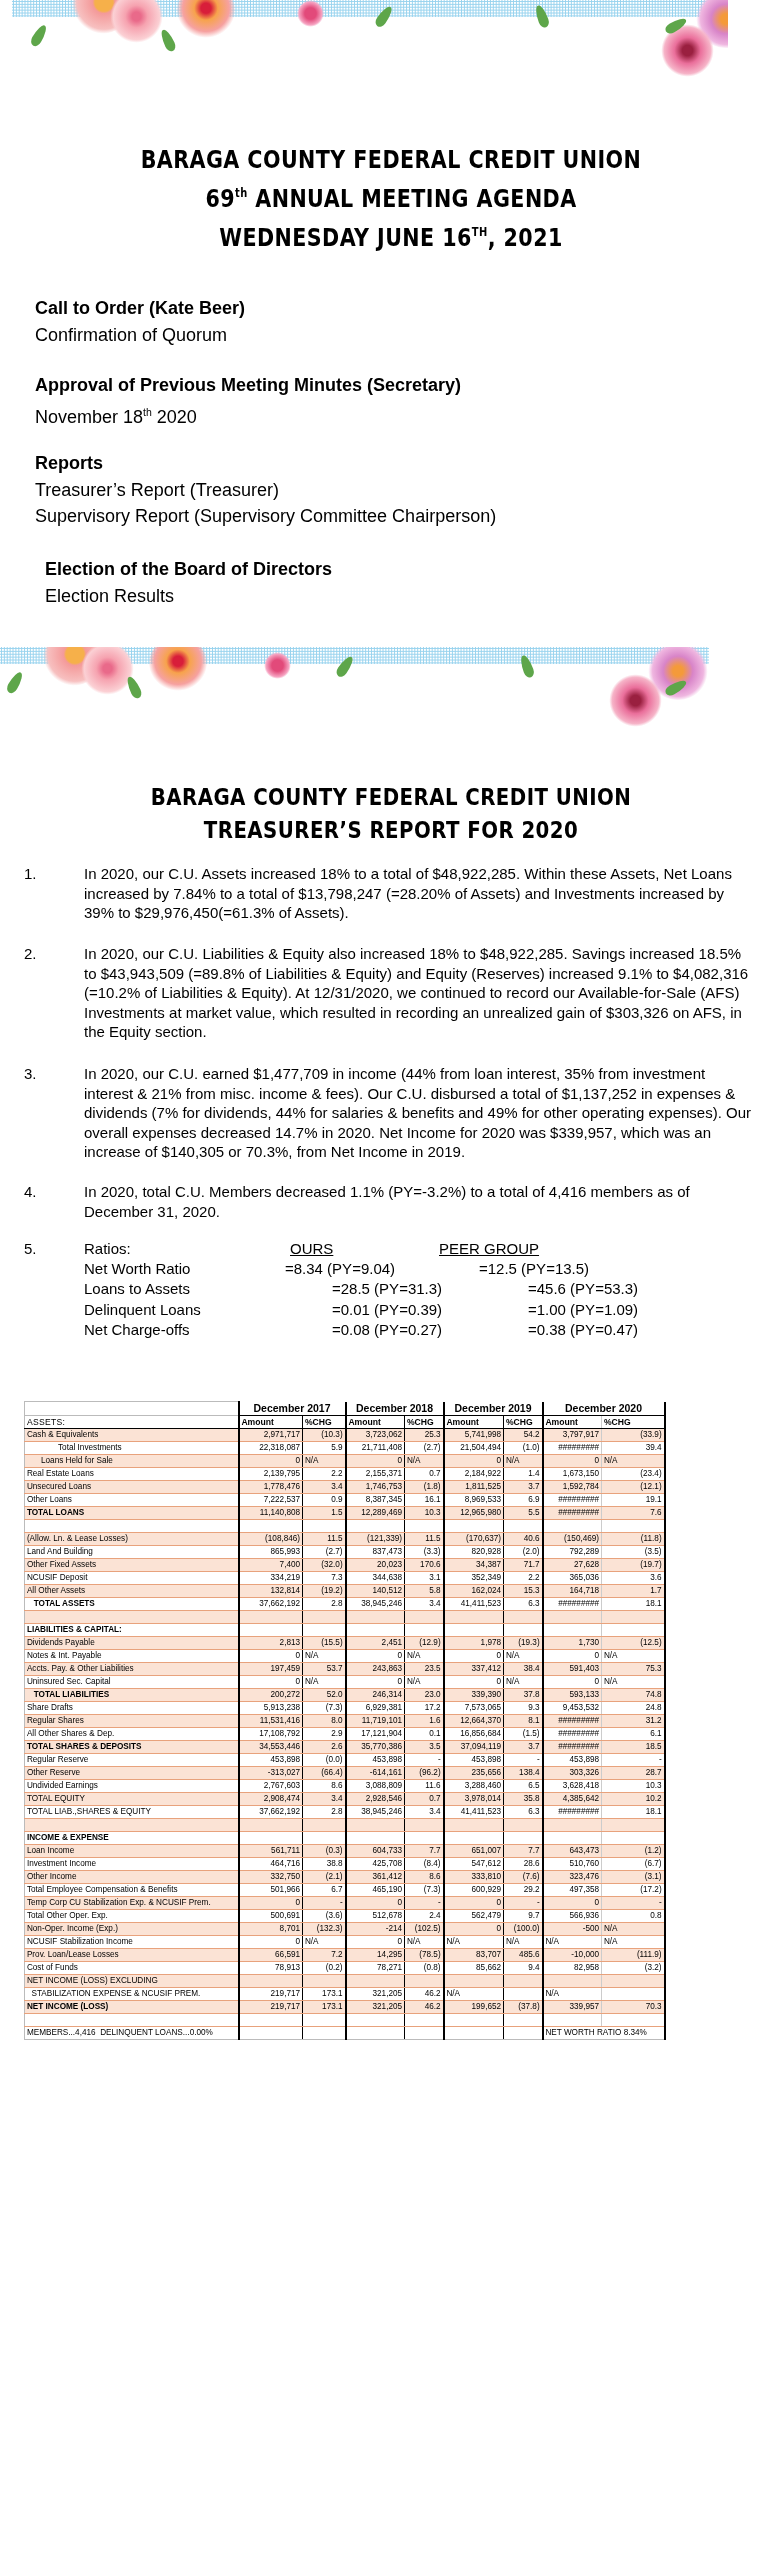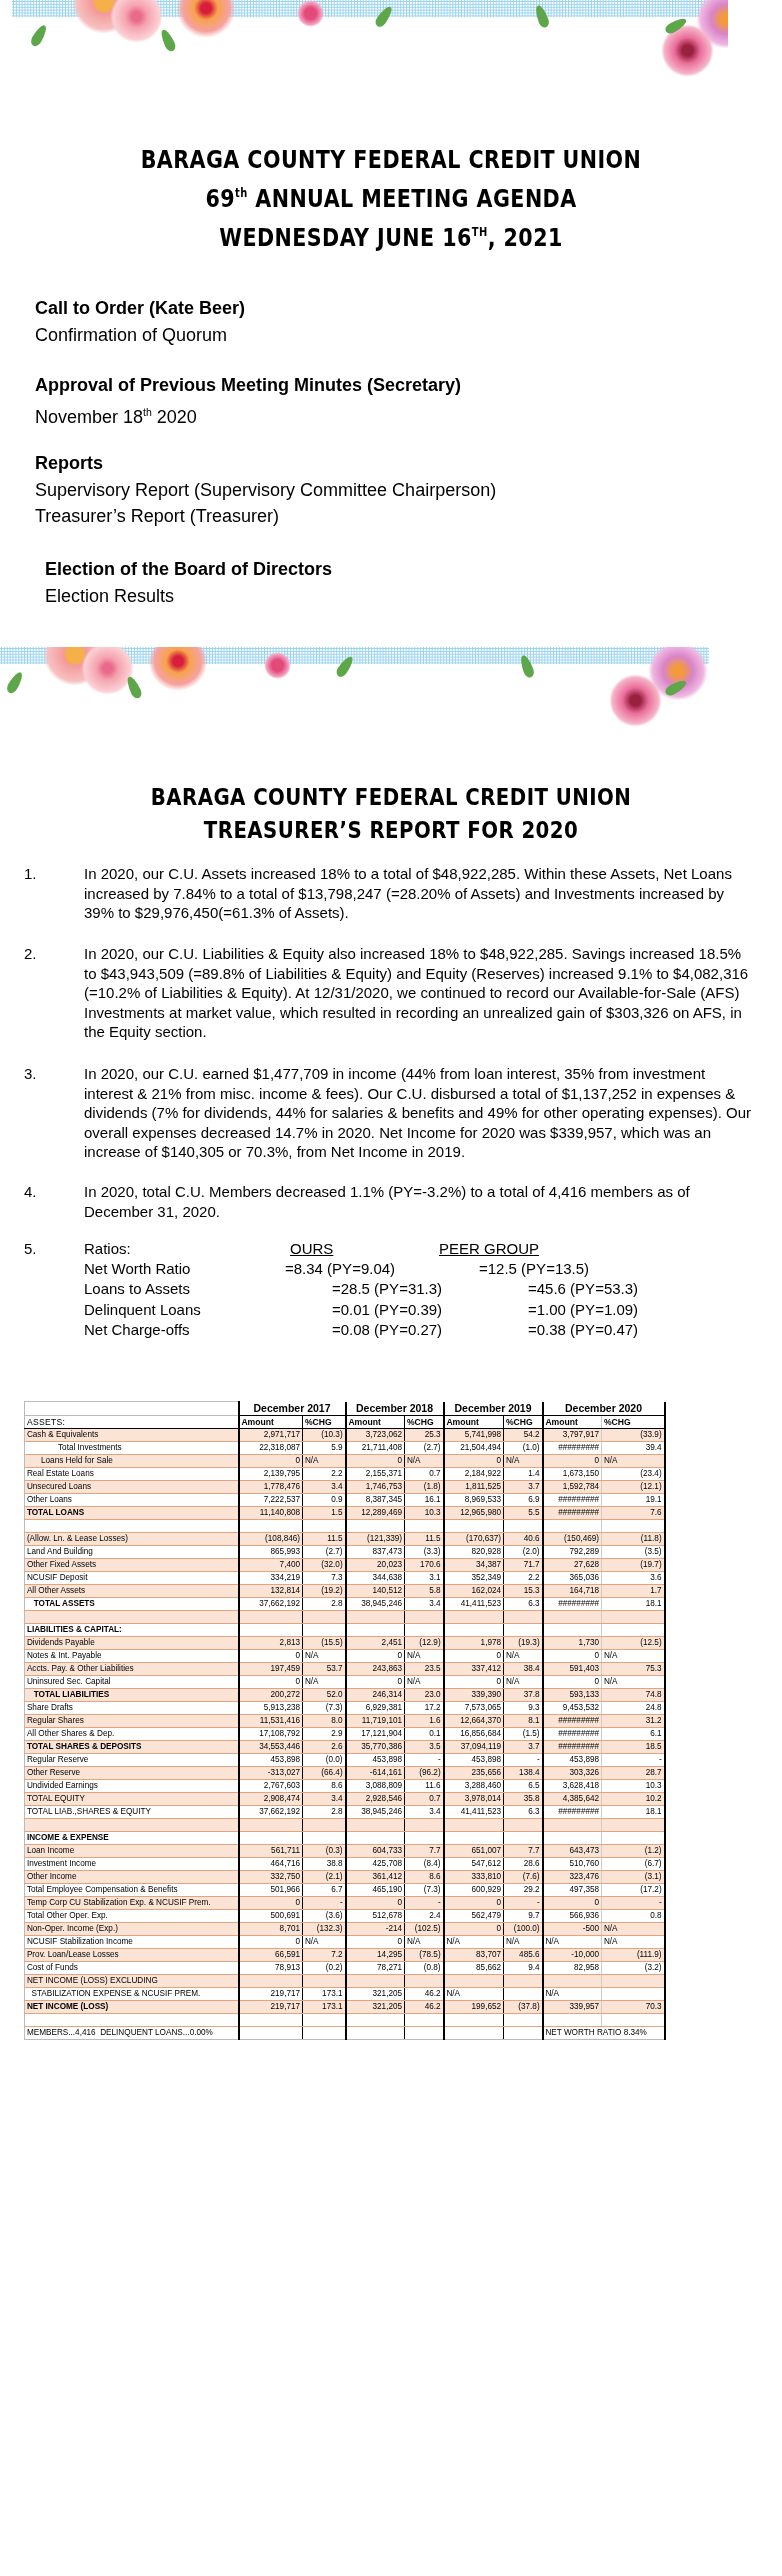--- a/index.html
+++ b/index.html
@@ -77,22 +77,22 @@
 <div class="agenda" style="top:295px;">
   <div class="h">Call to Order (Kate Beer)</div>
   <div class="s">Confirmation of Quorum</div>
 </div>
 <div class="agenda" style="top:372px;">
   <div class="h">Approval of Previous Meeting Minutes (Secretary)</div>
   <div class="s"><span>November 18</span><sup>th</sup><span> 2020</span></div>
 </div>
 <div class="agenda" style="top:450px;">
   <div class="h">Reports</div>
+  <div class="s">Treasurer’s Report (Treasurer)</div>
   <div class="s">Supervisory Report (Supervisory Committee Chairperson)</div>
-  <div class="s">Treasurer’s Report (Treasurer)</div>
 </div>
 <div class="agenda" style="top:556px;margin-left:10px;">
   <div class="h">Election of the Board of Directors</div>
   <div class="s">Election Results</div>
 </div>
 
 <div class="banner" style="top:647px;">
   <div class="dots" style="left:0;"></div>
   <div class="flower" style="left:43px;top:-14.4px;width:58px;height:53px;background:radial-gradient(circle at 55% 40%,#f6b04a 0 20%,#f49a9a 25%,#f7c0c0 60%,transparent 70%);"></div>
   <div class="flower" style="left:81px;top:-4.8px;width:53px;height:53px;background:radial-gradient(circle,#e96a8a 0 12%,#f6a3b0 30%,#fbd0d4 62%,transparent 70%);"></div>

